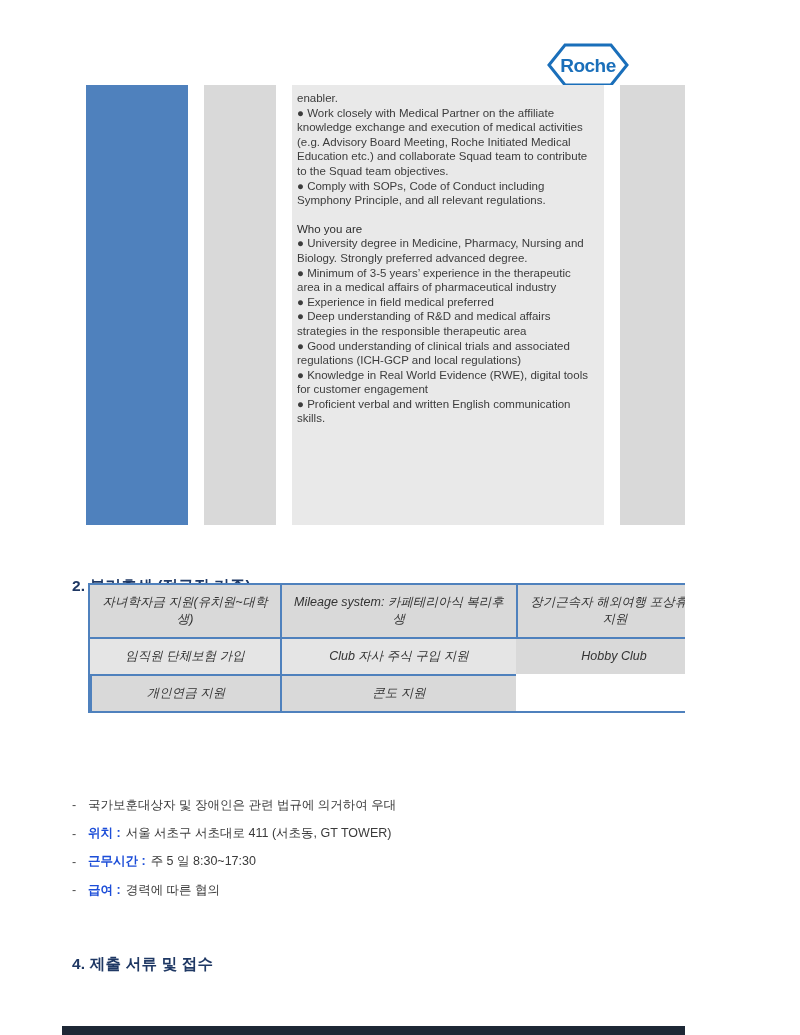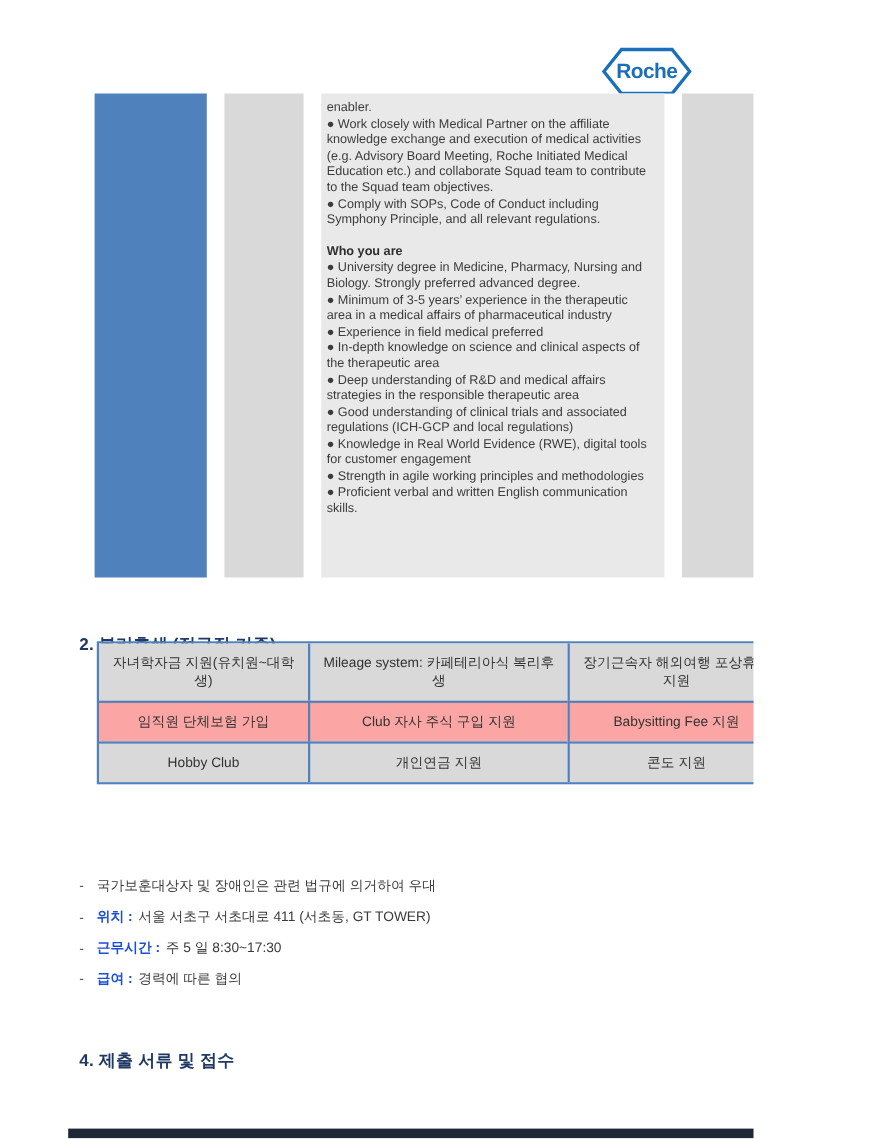--- a/index.html
+++ b/index.html
@@ -41,21 +41,21 @@
     column-gap:16px;
     background:#ffffff;
   }
   .jt-blue{background:var(--steel);}
   .jt-gray{background:var(--gray);}
   .jt-text{
     background:var(--textcell);
     padding:6px 8px 6px 5px;
     font-size:11.5px;line-height:14.6px;color:#3c3c3c;
   }
-  .jd-heading{font-weight:bold;color:#2e2e2e;}
+  .jd-heading{font-weight:normal;color:#2e2e2e;}
   .jd-spacer{height:14px;}
   
   .section-heading{
     position:absolute;left:72px;
     font-size:15.5px;font-weight:bold;color:var(--navy);
     letter-spacing:0.2px;
     font-family:"Liberation Sans",sans-serif;
   }
   .h-benefits{top:576px;}
   .h-conditions{top:756px;}
@@ -65,26 +65,26 @@
     position:absolute;top:583px;left:88px;
     width:626px;
     display:grid;
     grid-template-columns:190px 236px 196px;
     grid-template-rows:52px 37px 37px;
     border:2px solid var(--steel);
     font-size:12.5px;color:#333333;
   }
   .bt-cell{
     display:flex;align-items:center;justify-content:center;
-    text-align:center;padding:2px 10px;line-height:17px;
+    text-align:center;padding:2px 10px;line-height:17px;font-style:italic;
   }
   .bt-cell.c1,.bt-cell.c2{border-left:2px solid var(--steel);}
   .bt-cell.r1,.bt-cell.r2{border-top:2px solid var(--steel);}
   .bt-cell.r0,.bt-cell.r2{background:var(--gray);}
-  .bt-cell.r1{background:#fca5a5;}
+  .bt-cell.r1{background:#e5e5e5;}
   
   .conditions{
     position:absolute;top:791px;left:72px;width:600px;
     font-size:12.5px;color:#3a3a3a;
   }
   .cond-line{height:28.4px;display:flex;align-items:center;}
   .cond-line .dash{width:16px;color:#4d4d4d;}
   .cond-line b{color:#1d4ed8;margin-right:5px;white-space:pre;}
   
   .footer-bar{
@@ -109,40 +109,37 @@
     <div class="jt-gray"></div>
     <div class="jt-text" id="job-desc-cell">
         <div class="jd-text">enabler.</div>
         <div class="jd-bullet">● Work closely with Medical Partner on the affiliate knowledge exchange and execution of medical activities (e.g. Advisory Board Meeting, Roche Initiated Medical Education etc.) and collaborate Squad team to contribute to the Squad team objectives.</div>
         <div class="jd-bullet">● Comply with SOPs, Code of Conduct including Symphony Principle, and all relevant regulations.</div>
         <div class="jd-spacer"></div>
         <div class="jd-heading">Who you are</div>
         <div class="jd-bullet">● University degree in Medicine, Pharmacy, Nursing and Biology. Strongly preferred advanced degree.</div>
         <div class="jd-bullet">● Minimum of 3-5 years’ experience in the therapeutic area in a medical affairs of pharmaceutical industry</div>
         <div class="jd-bullet">● Experience in field medical preferred</div>
-        <div class="jd-bullet">● In-depth knowledge on science and clinical aspects of the therapeutic area</div>
         <div class="jd-bullet">● Deep understanding of R&amp;D and medical affairs strategies in the responsible therapeutic area</div>
         <div class="jd-bullet">● Good understanding of clinical trials and associated regulations (ICH-GCP and local regulations)</div>
         <div class="jd-bullet">● Knowledge in Real World Evidence (RWE), digital tools for customer engagement</div>
-        <div class="jd-bullet">● Strength in agile working principles and methodologies</div>
         <div class="jd-bullet">● Proficient verbal and written English communication skills.</div>
       </div>
     <div class="jt-gray"></div>
     <div class="jt-gray"></div>
   </div>
 
   <div class="section-heading h-benefits">2. 복리후생 (정규직 기준)</div>
 
   <div class="benefits-table" id="benefits-table">
       <div class="bt-cell r0 c0">자녀학자금 지원(유치원~대학생)</div>
       <div class="bt-cell r0 c1">Mileage system: 카페테리아식 복리후생</div>
       <div class="bt-cell r0 c2">장기근속자 해외여행 포상휴가 지원</div>
       <div class="bt-cell r1 c0">임직원 단체보험 가입</div>
       <div class="bt-cell r1 c1">Club 자사 주식 구입 지원</div>
-      <div class="bt-cell r1 c2">Babysitting Fee 지원</div>
       <div class="bt-cell r2 c0">Hobby Club</div>
       <div class="bt-cell r2 c1">개인연금 지원</div>
       <div class="bt-cell r2 c2">콘도 지원</div>
     </div>
 
 
   <div class="conditions" id="conditions-list">
       <div class="cond-line">
         <span class="dash">-</span>
         <span>국가보훈대상자 및 장애인은 관련 법규에 의거하여 우대</span>

